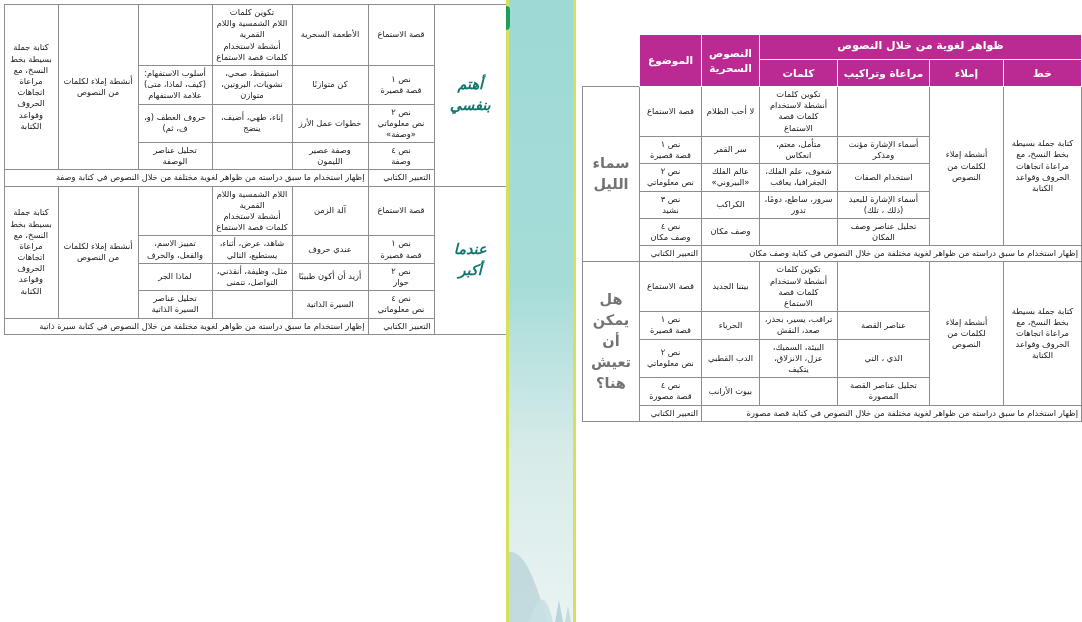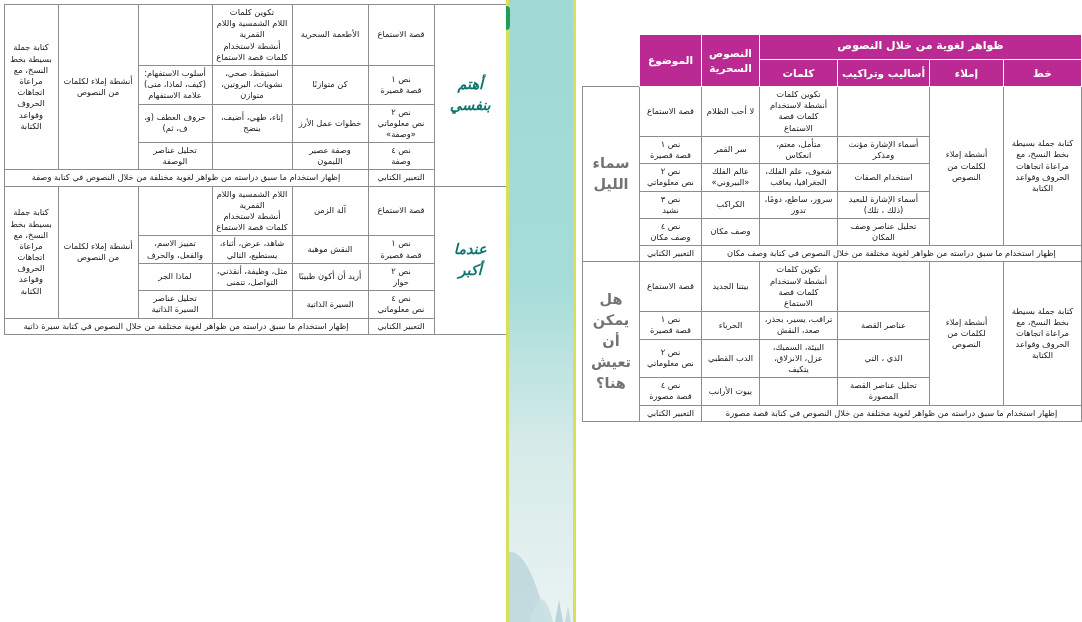--- a/index.html
+++ b/index.html
@@ -112,21 +112,21 @@
   }
   #right-table .theme {
     color: #0f766e;
     font-size: 14.5px;
     font-weight: bold;
     line-height: 1.45;
     border-right: none;
     font-style: italic;
   }
   .cell-multi { font-size: 8.3px; }
-  .expr-row td { font-size: 8.3px; }
+  .expr-row td { font-size: 8.3px; text-align: right; }
 
   
   .pad-col { border: none !important; background: transparent !important; }
 </style>
 </head>
 <body>
 
 <div class="page">
 
   <div class="center-strip">
@@ -217,21 +217,21 @@
         </td>
         <td></td>
         <td rowspan="4">أنشطة إملاء لكلمات من النصوص</td>
         <td rowspan="4">كتابة جملة بسيطة بخط النسخ، مع مراعاة اتجاهات الحروف وقواعد الكتابة</td>
       </tr>
       <tr>
         <td>
           <span>نص ١</span><br>
           <span>قصة قصيرة</span>
         </td>
-        <td>النقش موهبة</td>
+        <td>عندي حروف</td>
         <td>شاهد، عرض، أثناء، يستطيع، التالي</td>
         <td>تمييز الاسم، والفعل، والحرف</td>
       </tr>
       <tr>
         <td>
           <span>نص ٢</span><br>
           <span>حوار</span>
         </td>
         <td>أريد أن أكون طبيبًا</td>
         <td>مثل، وظيفة، أنقذني، التواصل، تتمنى</td>
@@ -269,21 +269,21 @@
         <th rowspan="2">
           <span>النصوص</span><br>
           <span>السحرية</span>
         </th>
         <th rowspan="2">الموضوع</th>
         <th rowspan="2" class="pad-col"></th>
       </tr>
       <tr>
         <th>خط</th>
         <th>إملاء</th>
-        <th>أساليب وتراكيب</th>
+        <th>مراعاة وتراكيب</th>
         <th>كلمات</th>
       </tr>
     </thead>
     <tbody>
 
       <tr>
         <td rowspan="5">كتابة جملة بسيطة بخط النسخ، مع مراعاة اتجاهات الحروف وقواعد الكتابة</td>
         <td rowspan="5">أنشطة إملاء لكلمات من النصوص</td>
         <td></td>
         <td class="cell-multi">

